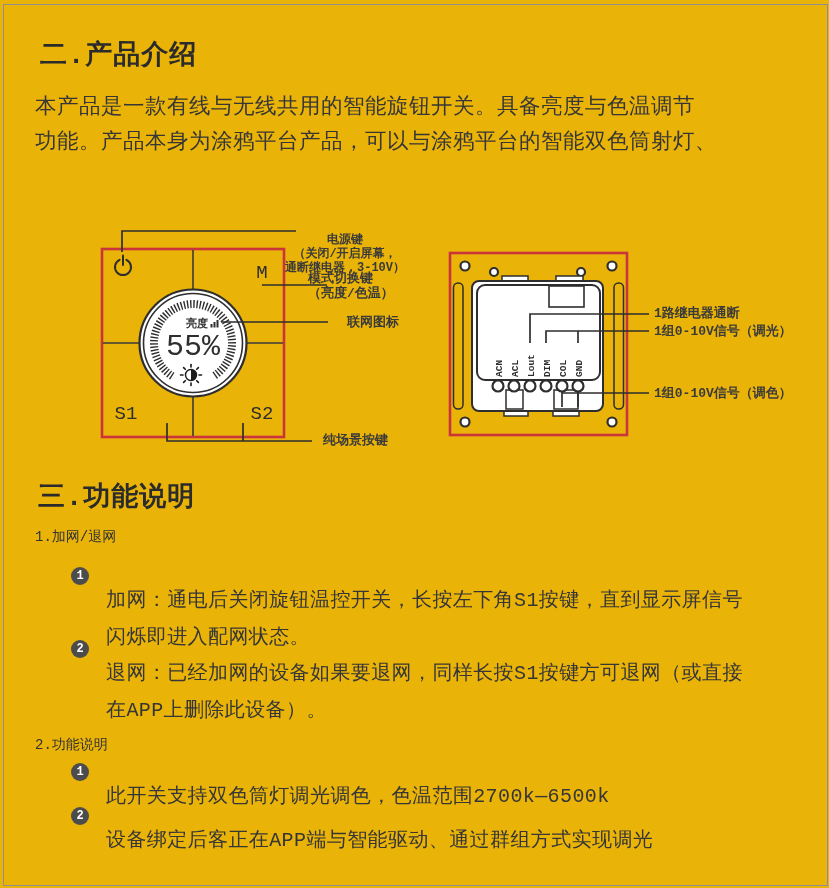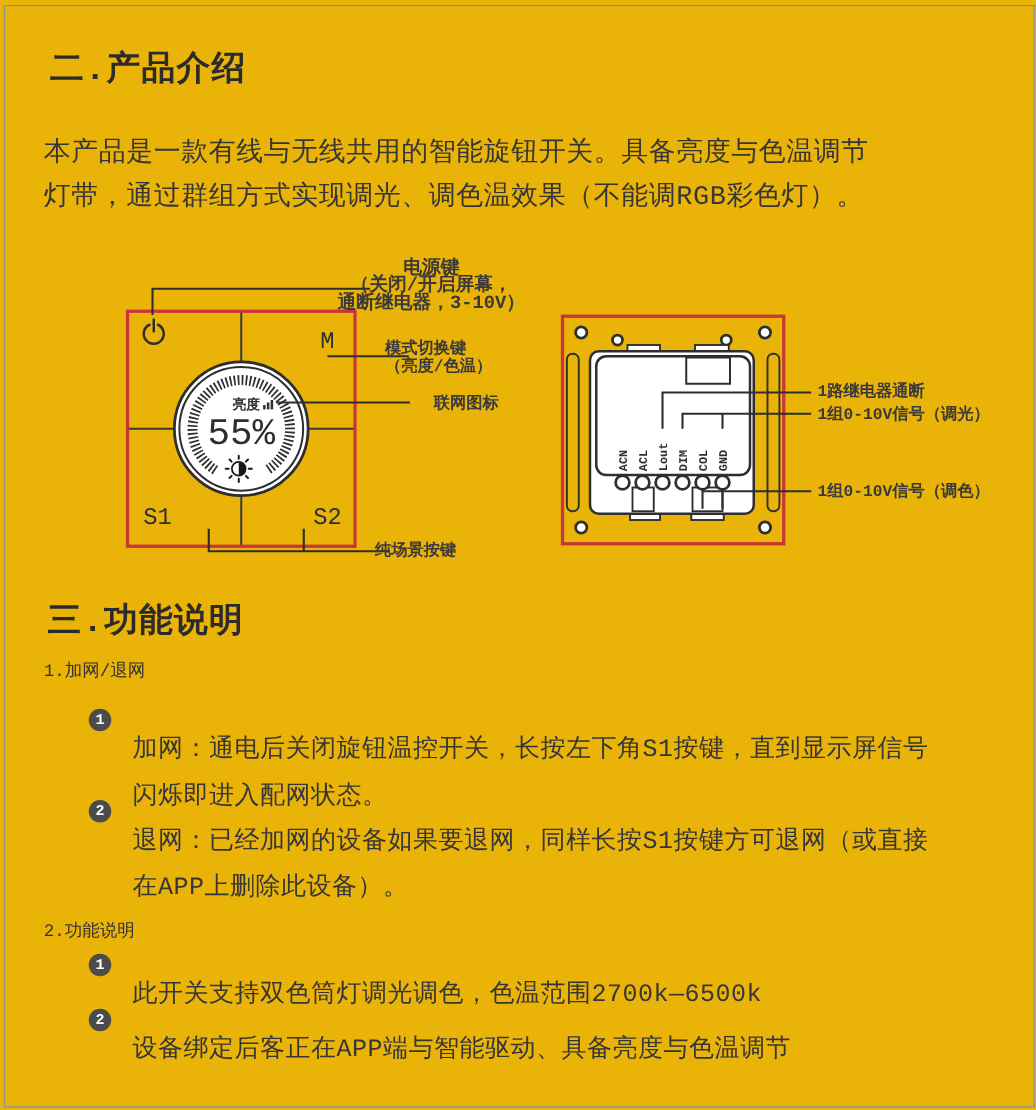--- a/index.html
+++ b/index.html
@@ -19,21 +19,21 @@
     border: 1px solid #8f8f8f;
     pointer-events: none;
   }
   .abs { position: absolute; }
   .h-title {
     font-size: 27px;
     font-weight: bold;
     color: #2b2b2b;
     letter-spacing: 1px;
   }
-  .intro-text { line-height: 34.6px; font-size: 21.5px; color: #363636; letter-spacing: 0.5px; margin-top: 16px; }
+  .intro-text { line-height: 34.6px; font-size: 21.5px; color: #363636; letter-spacing: 0.5px; }
   .sub-title { font-size: 14px; color: #333333; }
   .list-row { position: absolute; left: 71px; width: 700px; display: flex; align-items: flex-start; }
   .bullet {
     flex: 0 0 18px;
     width: 18px; height: 18px;
     margin-top: 4px;
     border-radius: 50%;
     background: #4c4c4c;
     color: #ffffff;
     font-size: 12px;
@@ -52,32 +52,32 @@
   }
   .diagram-svg { position: absolute; left: 0; top: 0; width: 829px; height: 888px; }
   .callout {
     position: absolute;
     font-size: 13px;
     font-weight: bold;
     color: #3a3a3a;
     line-height: 15px;
     white-space: nowrap;
   }
-  .callout.small { font-size: 15px; line-height: 14px; text-align: center; }
+  .callout.small { font-size: 12px; line-height: 14px; text-align: center; margin-top: 25px; }
 </style>
 </head>
 <body>
 
 <div class="page">
   <div class="page-border"></div>
 
   <div class="abs h-title" style="left:40px; top:36px;">二.产品介绍</div>
   <div class="abs intro-text" style="left:35px; top:90px; width:770px;">
     <div>本产品是一款有线与无线共用的智能旋钮开关。具备亮度与色温调节</div>
-    <div>灯带，通过群组方式实现调光、调色温效果（不能调RGB彩色灯）。</div>
+    <div>功能。产品本身为涂鸦平台产品，可以与涂鸦平台的智能双色筒射灯、</div>
   </div>
 
   <svg class="diagram-svg" viewBox="0 0 829 888">
 
     <g>
       <rect x="102" y="249" width="182" height="188" fill="none" stroke="#c9353b" stroke-width="2.6"></rect>
 
       <g stroke="#3a3a3a" stroke-width="1.6">
         <line x1="193" y1="250" x2="193" y2="291"></line>
         <line x1="193" y1="396" x2="193" y2="436"></line>
@@ -192,21 +192,21 @@
   <div class="callout small" style="left:270px; top:208px; width:150px;">
     <div>电源键</div>
     <div>（关闭/开启屏幕，</div>
     <div>通断继电器，3-10V）</div>
   </div>
   <div class="callout" style="left:308px; top:271px; width:92px; text-align:left;">
     <div>模式切换键</div>
     <div>（亮度/色温）</div>
   </div>
   <div class="callout" style="left:333px; top:315px;padding-left:14px;">联网图标</div>
-  <div class="callout" style="left:300px; top:433px;">纯场景按键</div>
+  <div class="callout" style="left:323px; top:433px;">纯场景按键</div>
   <div class="callout" style="left:654px; top:306px;text-align:right;">1路继电器通断</div>
   <div class="callout" style="left:654px; top:324px;">1组0-10V信号（调光）</div>
   <div class="callout" style="left:654px; top:386px;">1组0-10V信号（调色）</div>
 
   <div class="abs h-title" style="left:38px; top:478px;">三.功能说明</div>
   <div class="abs sub-title" style="left:35px; top:528px;">1.加网/退网</div>
 
   <div class="list-row" style="top:563px;">
     <div class="bullet">1</div>
     <div class="list-text">加网：通电后关闭旋钮温控开关，长按左下角S1按键，直到显示屏信号闪烁即进入配网状态。</div>
@@ -217,15 +217,15 @@
   </div>
 
   <div class="abs sub-title" style="left:35px; top:720px;margin-top:16px;">2.功能说明</div>
 
   <div class="list-row" style="top:759px;">
     <div class="bullet">1</div>
     <div class="list-text">此开关支持双色筒灯调光调色，色温范围2700k—6500k</div>
   </div>
   <div class="list-row" style="top:803px;">
     <div class="bullet">2</div>
-    <div class="list-text">设备绑定后客正在APP端与智能驱动、具备亮度与色温调节</div>
+    <div class="list-text">设备绑定后客正在APP端与智能驱动、通过群组方式实现调光</div>
   </div>
 </div>
 
 </body></html>

